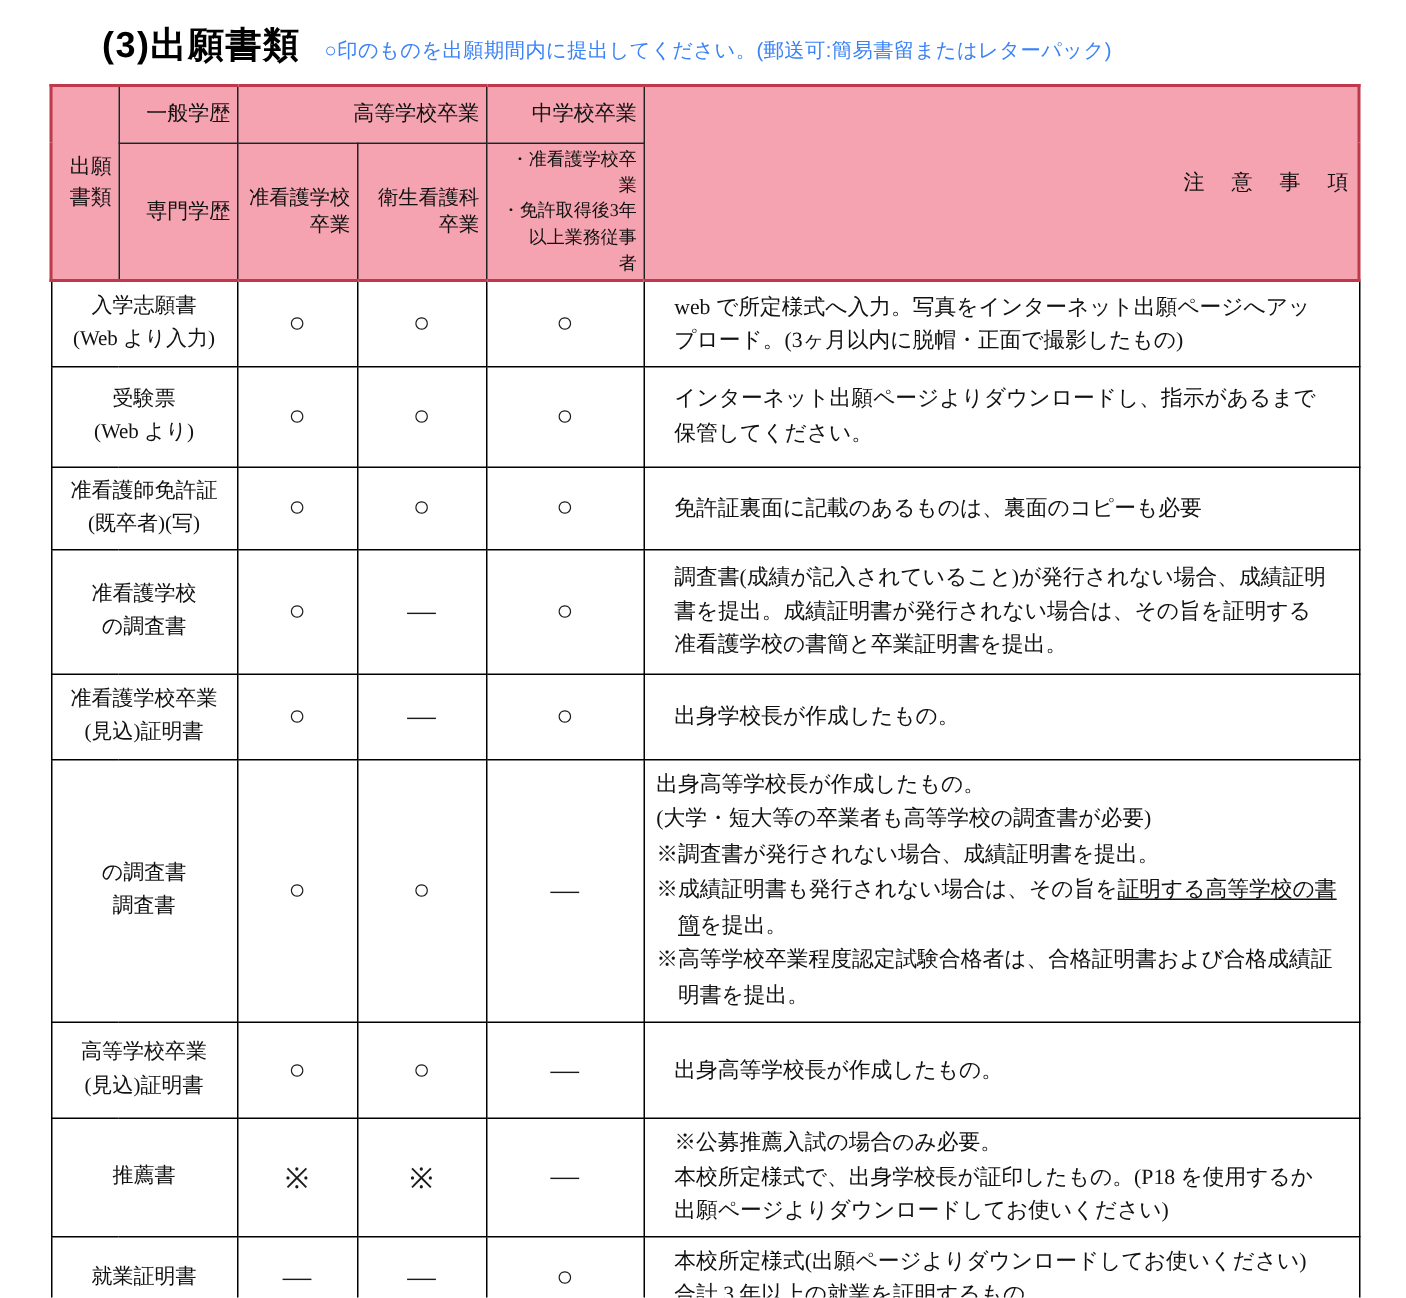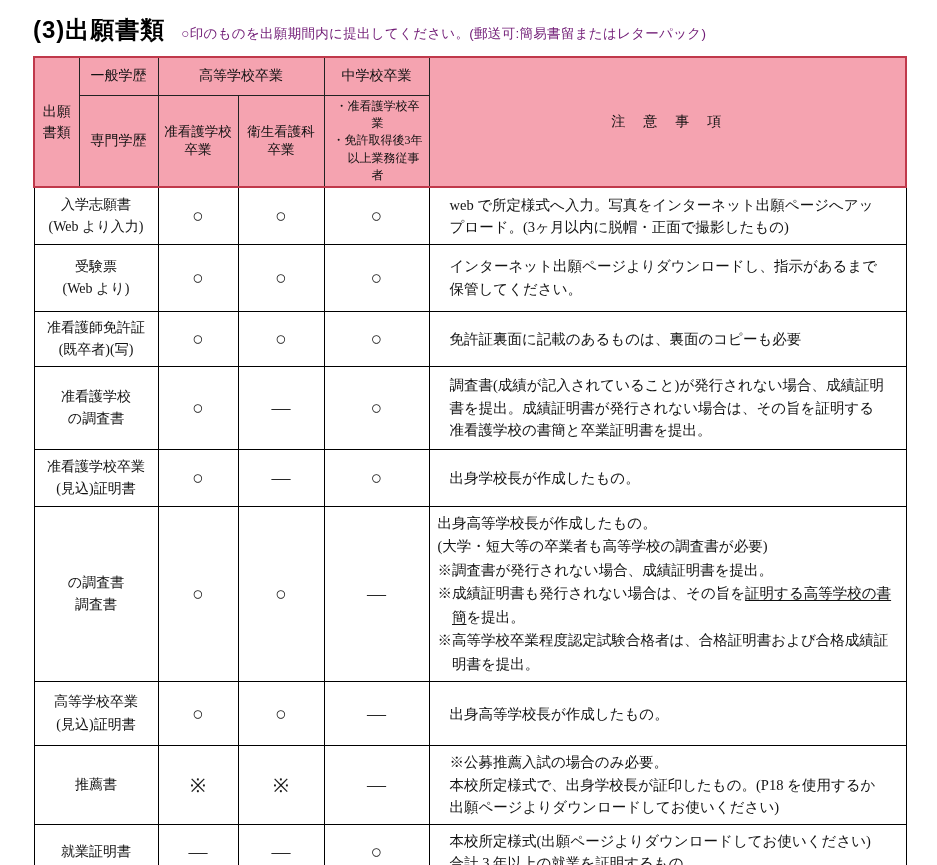--- a/index.html
+++ b/index.html
@@ -15,40 +15,40 @@
     color:#111;
     overflow:hidden;
   }
   .page{position:relative;width:937px;height:865px;}
   .title-row{
     display:flex;align-items:baseline;gap:16px;
     padding:14px 0 0 33px;
   }
   .doc-title{
     font-family:"Liberation Sans","DejaVu Sans",sans-serif;
-    font-weight:bold;font-size:24px;letter-spacing:1px;color:#000;
+    font-weight:bold;font-size:24px;letter-spacing:1px;color:#000;margin-left:35px;
   }
   .doc-subtitle{
     font-family:"Liberation Sans","DejaVu Sans",sans-serif;
-    font-size:13.5px;color:#701a75;letter-spacing:.3px;
+    font-size:13.5px;color:#3b82f6;letter-spacing:.3px;
   }
   table.app-table{
     border-collapse:collapse;table-layout:fixed;
     width:872px;margin:10px 0 0 33px;
     font-size:14px;
   }
   .app-table th,.app-table td{
     border:1px solid var(--cell-border);
     padding:2px 4px;
     vertical-align:middle;
   }
   .app-table thead th{
     background:var(--header-bg);
     font-weight:normal;
-    text-align:center;
+    text-align:right;
     border-color:#222;
   }
   .app-table thead tr:first-child th{border-top:2px solid var(--header-border);}
   .app-table thead tr th.hb{border-bottom:2px solid var(--header-border);}
   .app-table thead tr th.hl{border-left:2px solid var(--header-border);margin-top:16px;}
   .app-table thead tr th.hr{border-right:2px solid var(--header-border);}
   .app-table{border:1.5px solid #000;}
   th.notes-head{letter-spacing:2px;font-size:14px;}
   th.sub-jh{
     font-size:12px;text-align:left;line-height:1.45;

